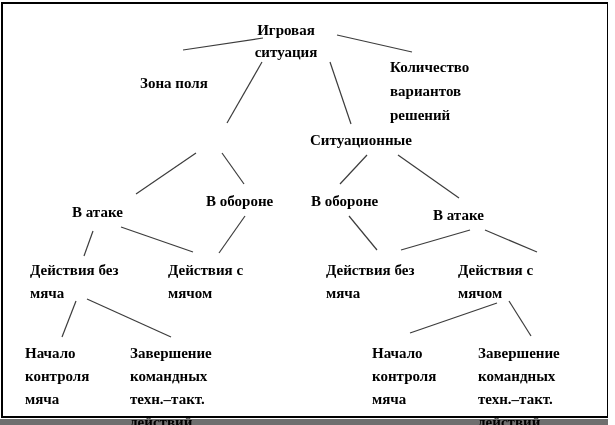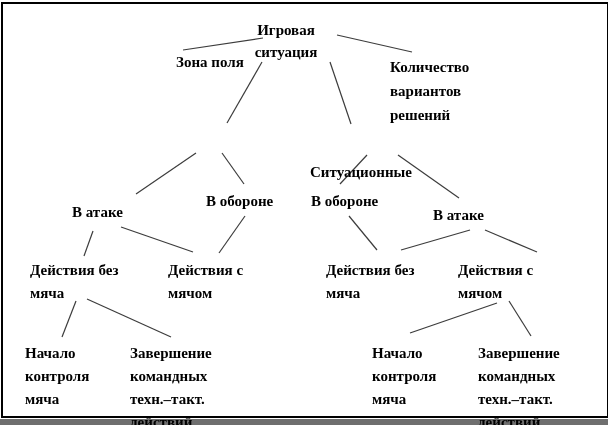--- a/index.html
+++ b/index.html
@@ -79,26 +79,26 @@
     <line x1="470" y1="230" x2="401" y2="250" stroke="#3c3c3c" stroke-width="1.2"></line>
     <line x1="485" y1="230" x2="537" y2="252" stroke="#3c3c3c" stroke-width="1.2"></line>
     <line x1="76" y1="301" x2="62" y2="337" stroke="#3c3c3c" stroke-width="1.2"></line>
     <line x1="87" y1="299" x2="171" y2="337" stroke="#3c3c3c" stroke-width="1.2"></line>
     <line x1="497" y1="303" x2="410" y2="333" stroke="#3c3c3c" stroke-width="1.2"></line>
     <line x1="509" y1="301" x2="531" y2="336" stroke="#3c3c3c" stroke-width="1.2"></line>
   </svg>
 
   <div class="node wrap centered" style="left:240px; top:19px; width:92px; line-height:22px;">Игровая ситуация</div>
 
-  <div class="node" style="left:140px; top:51px;margin-left:36px;">Зона поля</div>
+  <div class="node" style="left:140px; top:72px;">Зона поля</div>
 
   <div class="node wrap" style="left:390px; top:55px; width:90px; line-height:24px;">Количество вариантов решений</div>
 
 
-  <div class="node" style="left:310px; top:129px;margin-top:32px;">Ситуационные</div>
+  <div class="node" style="left:310px; top:129px;">Ситуационные</div>
 
   <div class="node" style="left:72px; top:201px;">В атаке</div>
 
   <div class="node" style="left:206px; top:190px;">В обороне</div>
 
   <div class="node" style="left:311px; top:190px;">В обороне</div>
 
   <div class="node" style="left:433px; top:204px;">В атаке</div>
 
   <div class="node wrap" style="left:30px; top:259px; width:110px;">Действия без мяча</div>

